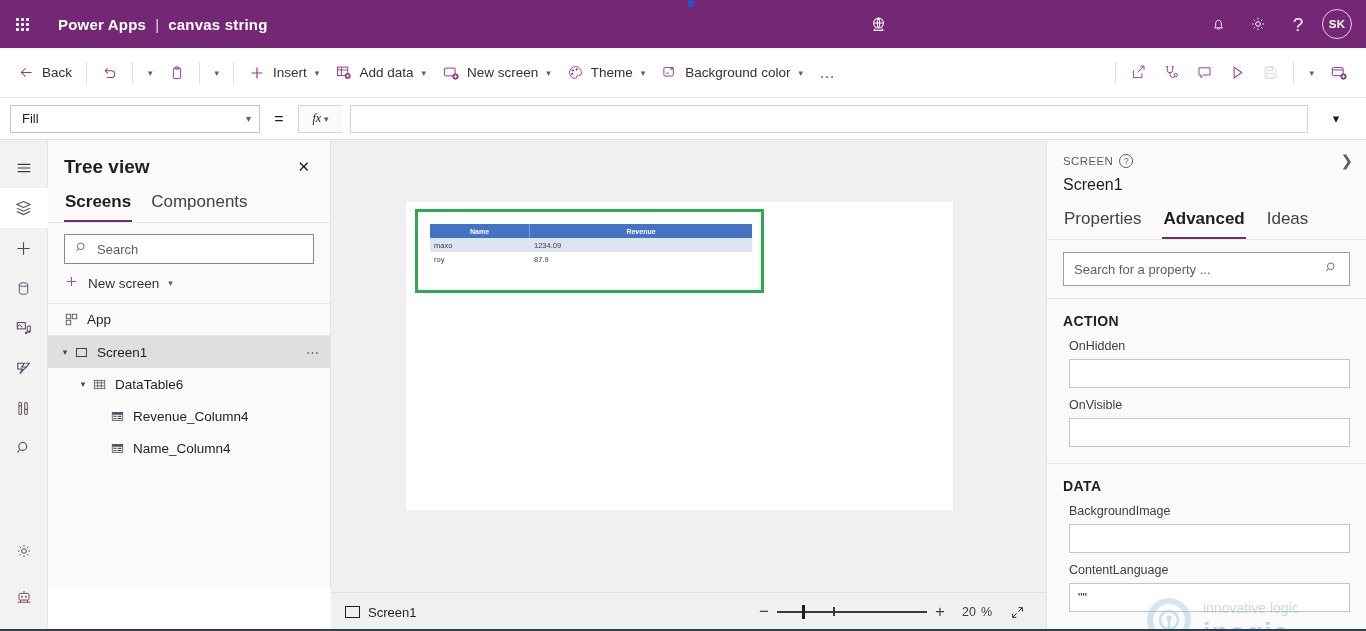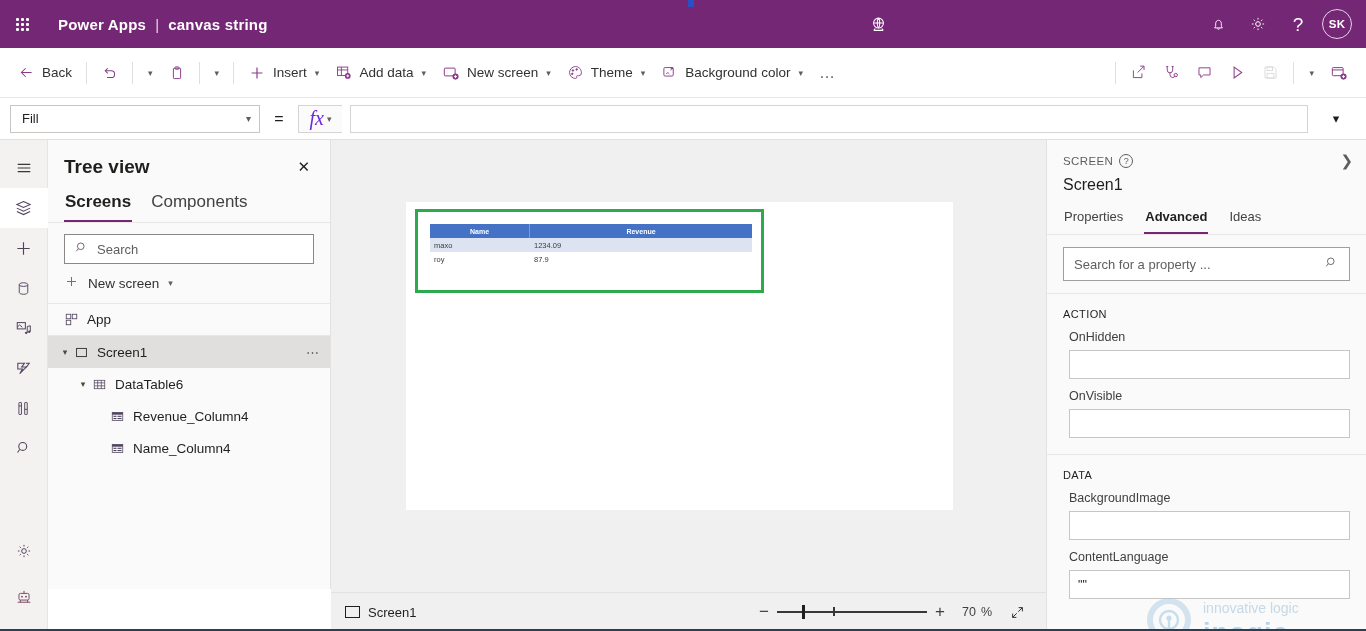--- a/index.html
+++ b/index.html
@@ -75,21 +75,21 @@
     display: flex; align-items: center; justify-content: space-between;
     padding: 0 8px 0 11px; font-size: 13px; color: #201f1e; cursor: pointer;
   }
   .prop-select .chev { color: #605e5c; font-size: 10px; }
   .eq { color: #201f1e; font-size: 16px; width: 22px; text-align: center; user-select: none; }
   .fx-btn {
     width: 44px; height: 28px; border: 1px solid #d6d4d2; border-right: none;
     background: #fbfbfb; display: flex; align-items: center; justify-content: center;
     gap: 3px; cursor: pointer;
   }
-  .fx-btn .fx { font-family: "Liberation Serif", serif; font-style: italic; font-size: 20px; color:#6d28d9;}
+  .fx-btn .fx { font-family: "Liberation Serif", serif; font-style: italic; font-size: 12px; color:#0f172a;}
   .fx-btn .chev { color: #605e5c; font-size: 9px; }
   .fx-input {
     flex: 1 1 auto; height: 28px; border: 1px solid #d6d4d2; background: #fff;
     font-size: 13px; color: #201f1e; padding: 0 8px; outline: none;
     font-family: "Liberation Sans", sans-serif;
   }
   .fx-expand {
     width: 40px; height: 30px; display: flex; align-items: center; justify-content: center;
     cursor: pointer; color: #201f1e; font-size: 13px;
   }
@@ -213,29 +213,29 @@
   .props-head { padding: 14px 16px 0 16px; position: relative; }
   .props-kicker { display: flex; align-items: center; gap: 6px; font-size: 11.5px; color: #605e5c; letter-spacing: .4px; }
   .help-circ {
     width: 14px; height: 14px; border: 1px solid #605e5c; border-radius: 50%;
     font-size: 9px; color: #605e5c; display: flex; align-items: center; justify-content: center;
     cursor: pointer;
   }
   .props-collapse { position: absolute; right: 13px; top: 12px; color: #605e5c; font-size: 15px; cursor: pointer; }
   .props-name { font-size: 16px; color: #201f1e; margin-top: 8px; }
   .props-tabs { display: flex; gap: 20px; padding: 0 16px; margin-top: 13px; border-bottom: 1px solid #e8e7e6; }
-  .props-tab { font-size: 13px; color: #424242; padding: 2px 1px 8px 1px; cursor: pointer; border-bottom: 2px solid transparent; }
+  .props-tab { font-size: 17px; color: #424242; padding: 2px 1px 8px 1px; cursor: pointer; border-bottom: 2px solid transparent; }
   .props-tab.sel { color: #201f1e; font-weight: bold; border-bottom-color: #742774; }
   .props-search-wrap { padding: 12px 16px 12px 16px; border-bottom: 1px solid #e8e7e6; }
   .props-search {
     height: 34px; border: 1px solid #a19f9d; background: #fff;
     display: flex; align-items: center; justify-content: space-between; padding: 0 10px;
   }
   .props-search .ph { font-size: 13px; color: #5f5e5d; }
-  .sec-title { font-size: 11px; color: #201f1e; font-weight: normal; letter-spacing: .4px; padding: 14px 16px 0 16px; }
+  .sec-title { font-size: 14px; color: #201f1e; font-weight: bold; letter-spacing: .4px; padding: 14px 16px 0 16px; }
   .field { padding: 10px 16px 0 22px; }
   .field-label { font-size: 12.5px; color: #403e3d; margin-bottom: 6px; }
   .field-box {
     height: 29px; border: 1px solid #c8c6c4; background: #fff;
     font-size: 12.5px; color: #201f1e; padding: 0 8px;
     display: flex; align-items: center;
   }
   .sec-div { height: 1px; background: #e8e7e6; margin: 16px 0 0 0; }
 
   
@@ -658,21 +658,21 @@
     </div>
     <div class="sb-spacer"></div>
     <div class="zoomctl">
       <div class="zbtn">−</div>
       <div class="slider">
         <div class="track"></div>
         <div class="tick"></div>
         <div class="thumb"></div>
       </div>
       <div class="zbtn">+</div>
-      <div class="zval">70</div>
+      <div class="zval">20</div>
       <div class="zpct">%</div>
       <div class="zfit">
         <svg width="15" height="15" viewBox="0 0 20 20" stroke="currentColor" stroke-width="1.2" fill="none">
           <path d="M11.5 3.5h5v5M16.5 3.5l-5.5 5.5M8.5 16.5h-5v-5M3.5 16.5L9 11"></path>
         </svg>
       </div>
     </div>
   </div>
 
   <div class="props">

